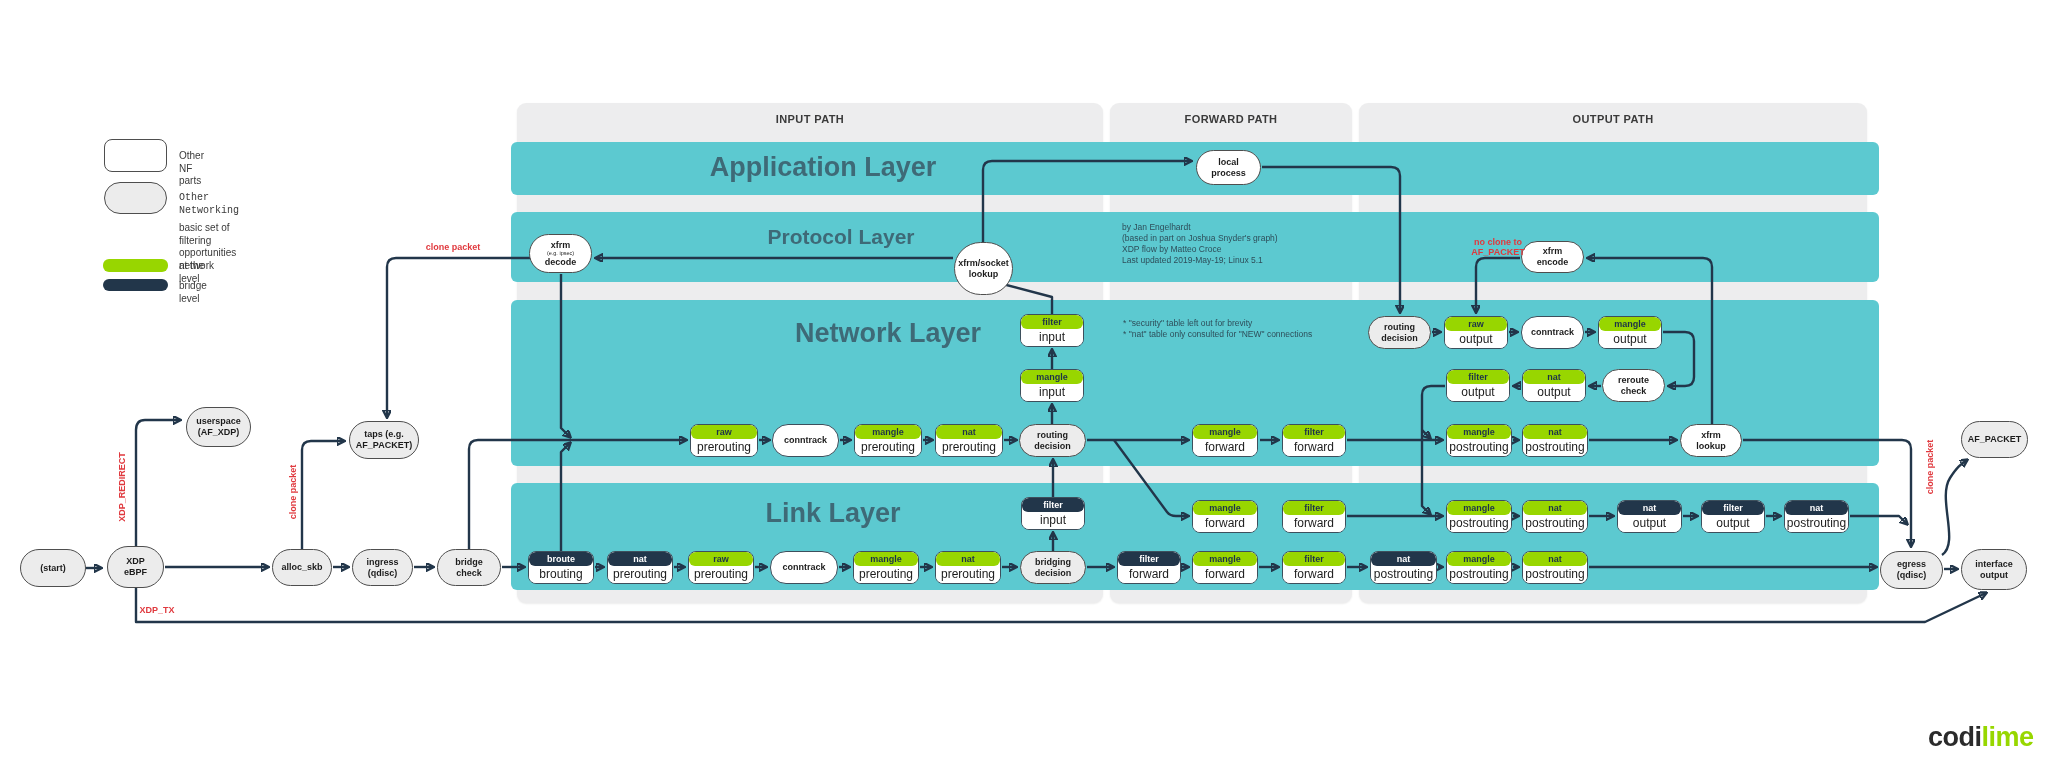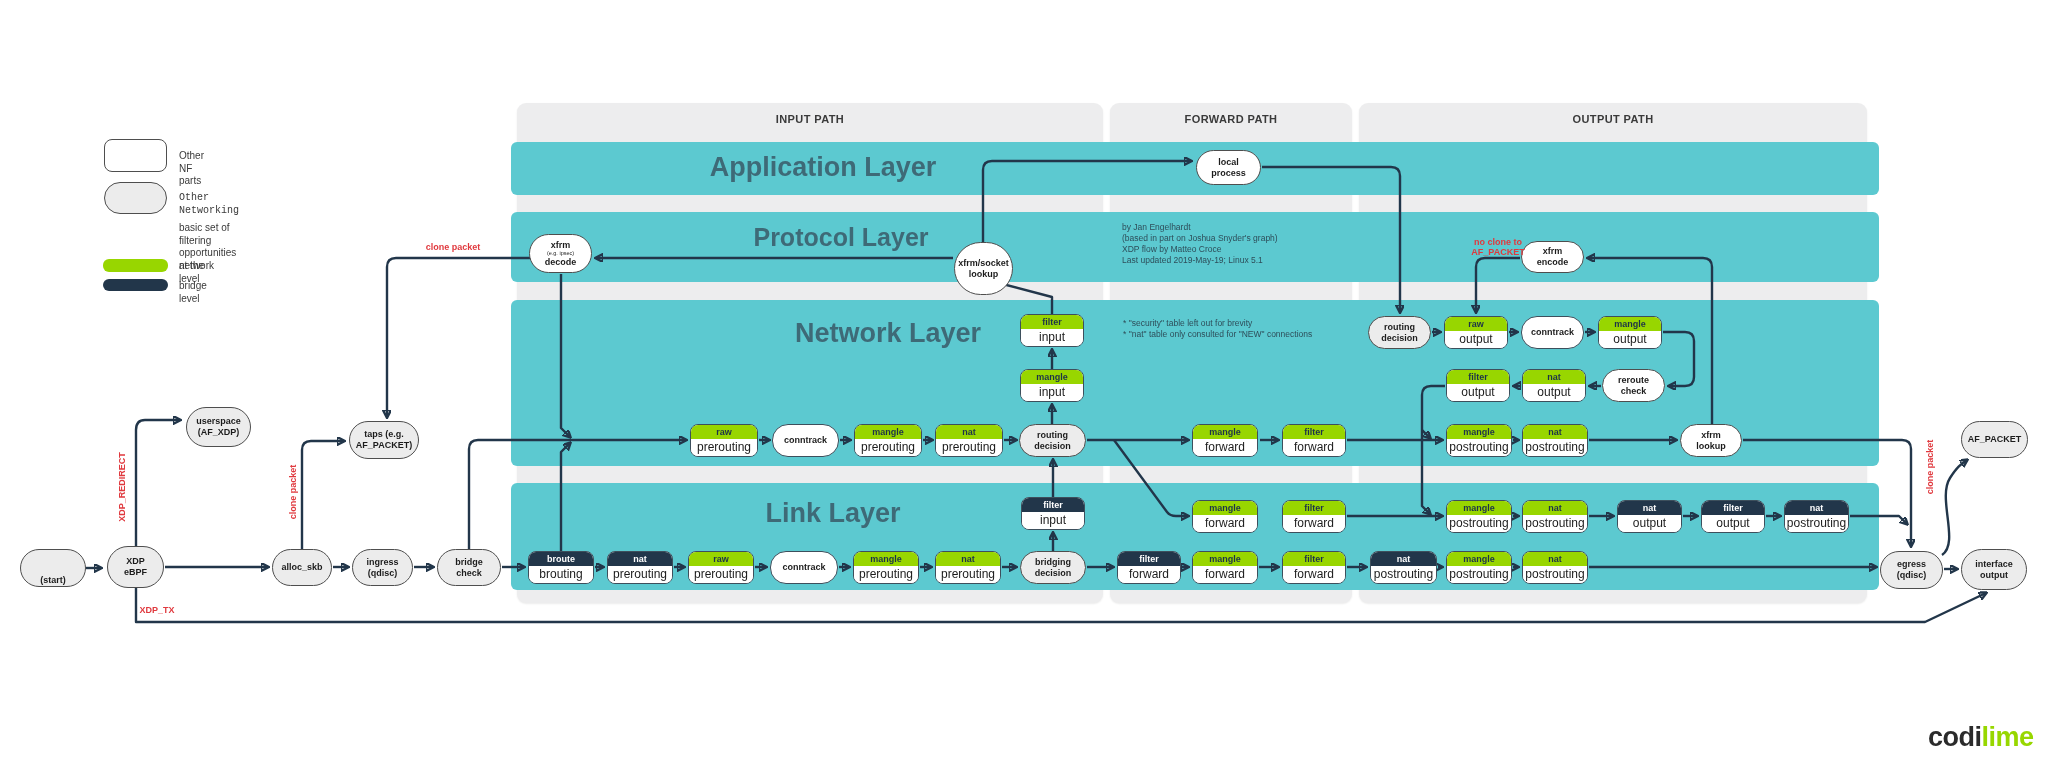--- a/index.html
+++ b/index.html
@@ -20,21 +20,21 @@
         font-size:9px;line-height:1.18;color:#1c1c1c;}
   .node .ln{font-weight:bold;}
   .node .tiny{font-size:5.5px;font-weight:normal;}
   .pill{border:1.4px solid #4e4e4e;border-radius:999px;}
   .pill.gray{background:#ececec;}
   .pill.white{background:#ffffff;}
   .rect{border:1.4px solid #3d4f5c;border-radius:16px;background:#fff;font-weight:bold;}
   .chain{border:1.4px solid #3d4f5c;border-radius:8px;background:#fff;overflow:hidden;
          padding:0;justify-content:stretch;}
   .chain .hd{width:100%;flex:0 0 14px;display:flex;align-items:center;justify-content:center;
-         font-weight:bold;font-size:9px;}
+         font-weight:bold;font-size:9px;border-radius:6px;}
   .chain .bd{width:100%;flex:1;display:flex;align-items:center;justify-content:center;
          background:#fff;font-size:12px;}
   .chain.green .hd{background:#98d600;color:#1d3349;}
   .chain.dark .hd{background:#22364a;color:#ffffff;}
   .redlab{position:absolute;z-index:5;color:#e0393e;font-weight:bold;font-size:9px;
           white-space:pre;text-align:center;}
   .note{position:absolute;z-index:4;color:#2e4e5a;white-space:pre-line;line-height:1.3;}
   .legend{position:absolute;z-index:4;}
   .legend .sw{position:absolute;box-sizing:border-box;}
   .legend .lt{position:absolute;font-size:10px;color:#3a3a3a;white-space:pre-line;line-height:1.25;}
@@ -54,21 +54,21 @@
         <div class="phead">FORWARD PATH</div>
       </div>
       <div class="panel" style="left: 1359px; top: 103px; width: 508px; height: 500px;">
         <div class="phead">OUTPUT PATH</div>
       </div>
     </div>
   <div id="bands">
       <div class="band" style="left: 511px; top: 142px; width: 1368px; height: 53px; background: rgb(92, 201, 208);"></div>
       <div class="layer-label" style="left: 823px; top: 167px; font-size: 27px;">Application Layer</div>
       <div class="band" style="left: 511px; top: 212px; width: 1368px; height: 70px; background: rgb(92, 201, 208);"></div>
-      <div class="layer-label" style="left: 841px; top: 237px; font-size: 25px;">Protocol Layer</div>
+      <div class="layer-label" style="left: 841px; top: 237px; font-size: 21px;">Protocol Layer</div>
       <div class="band" style="left: 511px; top: 300px; width: 1368px; height: 166px; background: rgb(92, 201, 208);"></div>
       <div class="layer-label" style="left: 888px; top: 333px; font-size: 27px;">Network Layer</div>
       <div class="band" style="left: 511px; top: 483px; width: 1368px; height: 107px; background: rgb(92, 201, 208);"></div>
       <div class="layer-label" style="left: 833px; top: 513px; font-size: 27px;">Link Layer</div>
     </div>
 
   <svg id="wires" width="2048" height="769">
     <defs>
       <marker id="arr" markerWidth="9" markerHeight="9" refX="7" refY="4" orient="auto" markerUnits="userSpaceOnUse">
         <path d="M0,0 L8,4 L0,8 z" fill="#22364a" stroke="none"></path>
@@ -132,21 +132,21 @@
       <path d="M1052,369 L1052,350" marker-end="url(#arr)"></path>
       <path d="M759,440 L769,440" marker-end="url(#arr)"></path>
       <path d="M840,440 L850,440" marker-end="url(#arr)"></path>
       <path d="M923,440 L932,440" marker-end="url(#arr)"></path>
       <path d="M1004,440 L1016,440" marker-end="url(#arr)"></path>
       <path d="M1944,569 L1957,569" marker-end="url(#arr)"></path>
       <path d="M1942,555 C1960,543 1937,498 1950,478 C1957,467 1961,464 1967,460" marker-end="url(#arr)"></path>
     </svg>
 
   <div id="nodes">
-      <div class="node pill gray" style="left: 20px; top: 549px; width: 66px; height: 38px; justify-content: flex-end;">
+      <div class="node pill gray" style="left: 20px; top: 549px; width: 66px; height: 38px;">
         <div class="ln">(start)</div>
       </div>
       <div class="node pill gray" style="left: 107px; top: 546px; width: 57px; height: 42px;">
         <div class="ln">XDP</div>
         <div class="ln">eBPF</div>
       </div>
       <div class="node pill gray" style="left: 186px; top: 407px; width: 65px; height: 40px;">
         <div class="ln">userspace</div>
         <div class="ln">(AF_XDP)</div>
       </div>

